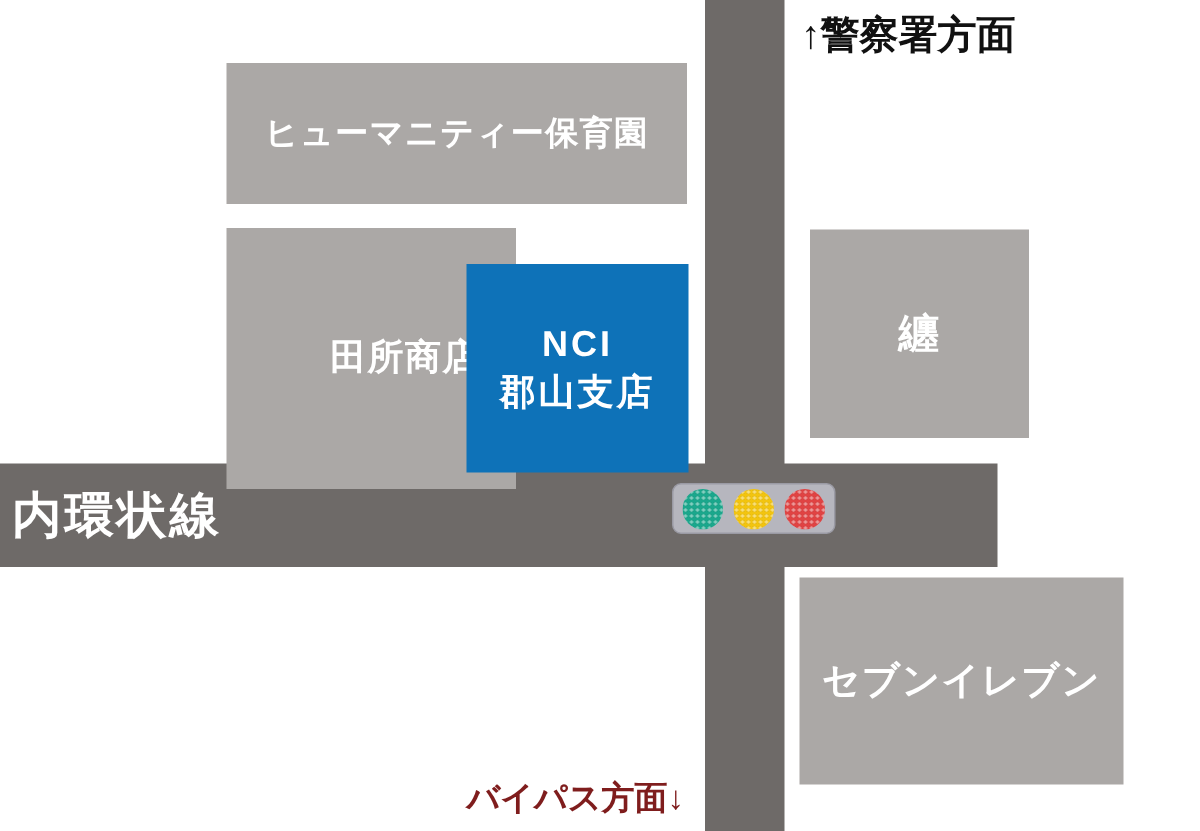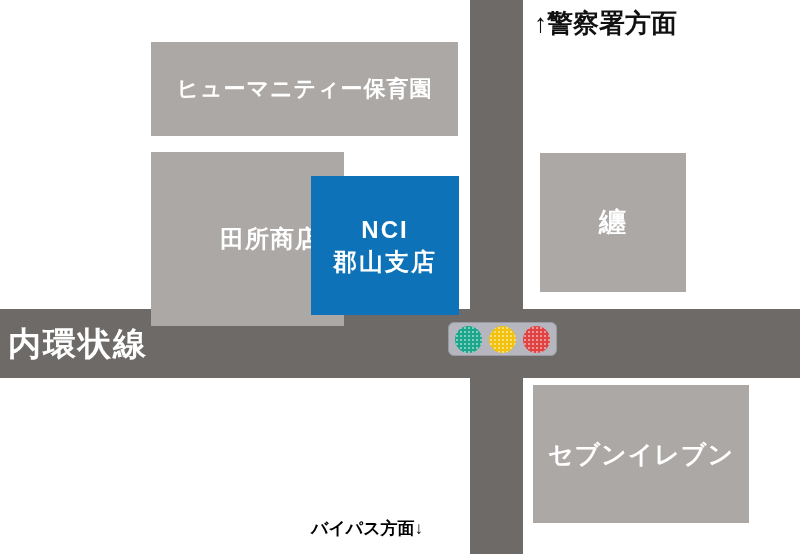--- a/index.html
+++ b/index.html
@@ -4,21 +4,21 @@
 <style>
   html,body { margin:0; padding:0; background:#ffffff; }
   #map {
     position:relative; width:800px; height:554px; background:#ffffff;
     overflow:hidden;
     font-family:"Liberation Sans","DejaVu Sans",sans-serif;
     font-weight:bold;
   }
   .road { position:absolute; }
   .road-v { left:470px; top:0; width:53px; height:554px; }
-  .road-h { left:0; top:309px; width:800px; height:69px; }
+  .road-h { left:0; top:309px; width:665px; height:69px; }
   .road-name {
     position:absolute; left:8px; top:50%; transform:translateY(-50%);
     font-size:33px; color:#ffffff; letter-spacing:2px; white-space:nowrap;
   }
   .dir-right {
     position:absolute; right:14px; top:50%; transform:translateY(-50%);
     font-size:20px; color:#ffffff; white-space:nowrap;
   }
   .building {
     position:absolute; display:flex; flex-direction:column;
@@ -30,21 +30,21 @@
   .b-tadokoro { left:151px; top:152px; width:148px; height:174px; font-size:24px;padding-left:45px; }
   .b-nci      { left:311px; top:152px; width:148px; height:139px; font-size:24px; letter-spacing:2px;margin-top:24px; }
   .b-matoi    { left:540px; top:153px; width:146px; height:139px; font-size:27px; }
   .b-seven    { left:533px; top:385px; width:216px; height:138px; font-size:25px; }
   .label-top {
     position:absolute; left:534px; top:6px;
     font-size:26px; color:#111111; white-space:nowrap;
   }
   .label-bottom {
     position:absolute; left:311px; top:517px;
-    font-size:17px; color:#000000; white-space:nowrap;
+    font-size:22px; color:#7f1d1d; white-space:nowrap;
   }
   .traffic-light {
     position:absolute; left:448px; top:322px; width:109px; height:34px;
     border-radius:6px; border:1px solid #9a9aa4; box-sizing:border-box;
     display:flex; align-items:center; justify-content:space-around; padding:0 3px;
   }
   .light {
     width:27px; height:27px; border-radius:50%;
     background-image:radial-gradient(rgba(255,255,255,0.45) 0.9px, rgba(0,0,0,0.08) 1.4px, transparent 1.6px);
     background-size:4px 4px;

